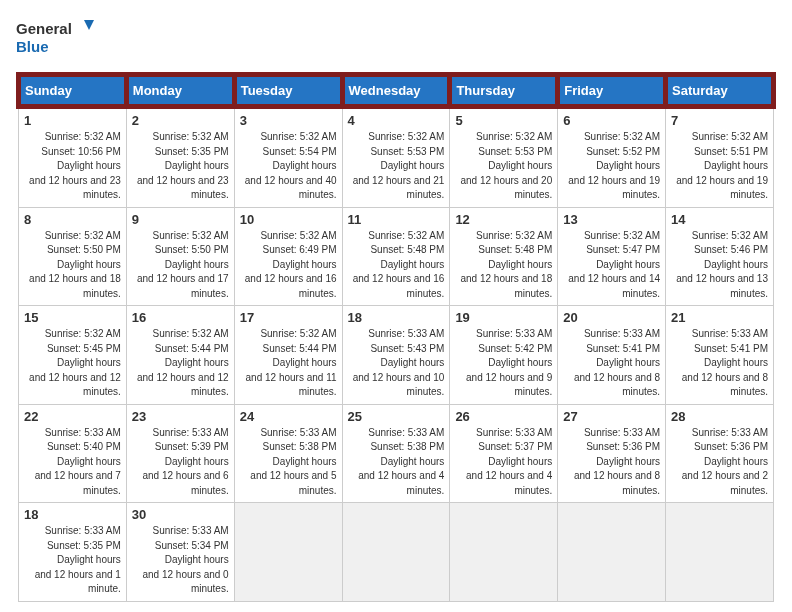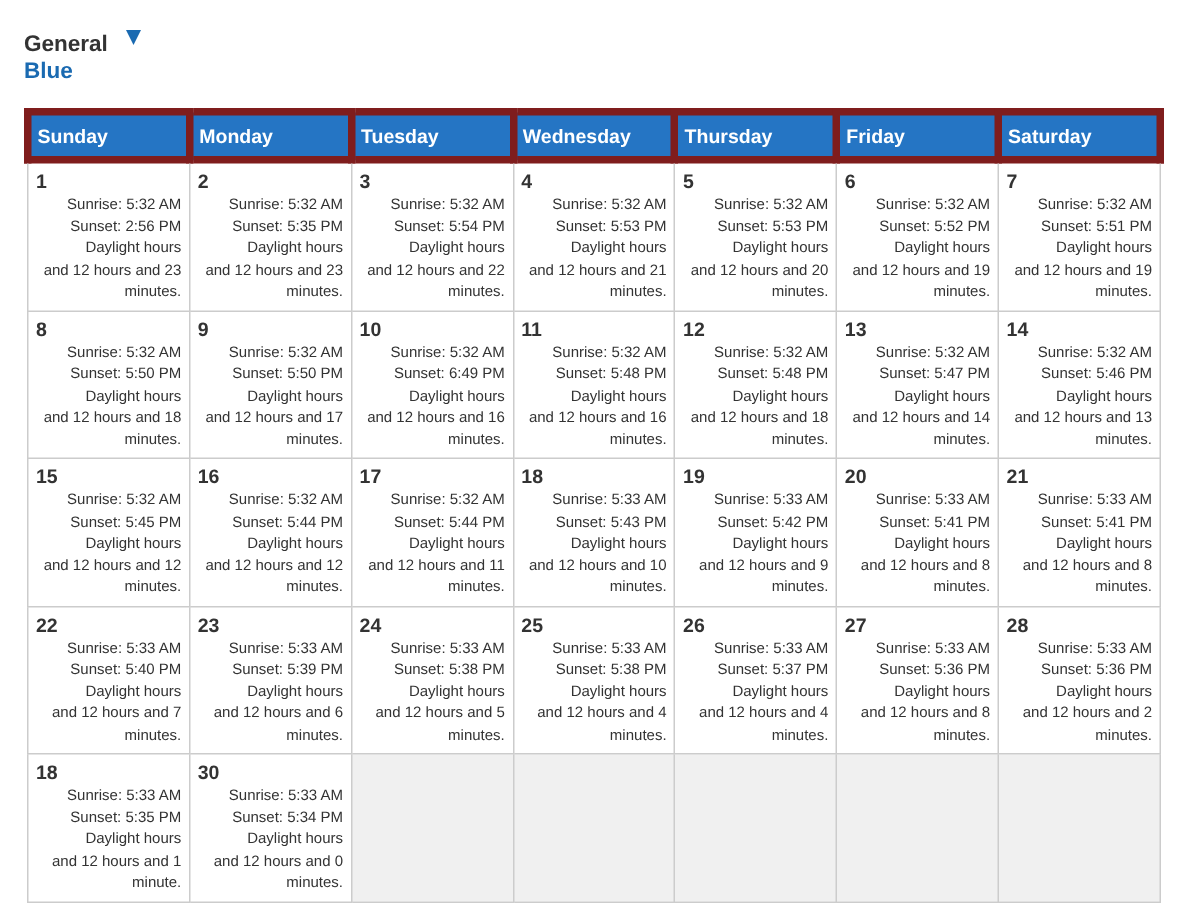--- a/index.html
+++ b/index.html
@@ -99,41 +99,41 @@
         <th>Friday</th>
         <th>Saturday</th>
       </tr>
   </thead>
   <tbody id="calendar-body">
       <tr>
         <td>
         <span class="day-num">1</span>
         <div class="day-info">
           <span>Sunrise: 5:32 AM</span><br>
-          <span>Sunset: 2:56 PM</span><br>
+          <span>Sunset: 10:56 PM</span><br>
           <span>Daylight hours</span><br>
           <span>and 12 hours and 23 minutes.</span>
         </div>
       </td>
         <td>
         <span class="day-num">2</span>
         <div class="day-info">
           <span>Sunrise: 5:32 AM</span><br>
           <span>Sunset: 5:35 PM</span><br>
           <span>Daylight hours</span><br>
           <span>and 12 hours and 23 minutes.</span>
         </div>
       </td>
         <td>
         <span class="day-num">3</span>
         <div class="day-info">
           <span>Sunrise: 5:32 AM</span><br>
           <span>Sunset: 5:54 PM</span><br>
           <span>Daylight hours</span><br>
-          <span>and 12 hours and 22 minutes.</span>
+          <span>and 12 hours and 40 minutes.</span>
         </div>
       </td>
         <td>
         <span class="day-num">4</span>
         <div class="day-info">
           <span>Sunrise: 5:32 AM</span><br>
           <span>Sunset: 5:53 PM</span><br>
           <span>Daylight hours</span><br>
           <span>and 12 hours and 21 minutes.</span>
         </div>

